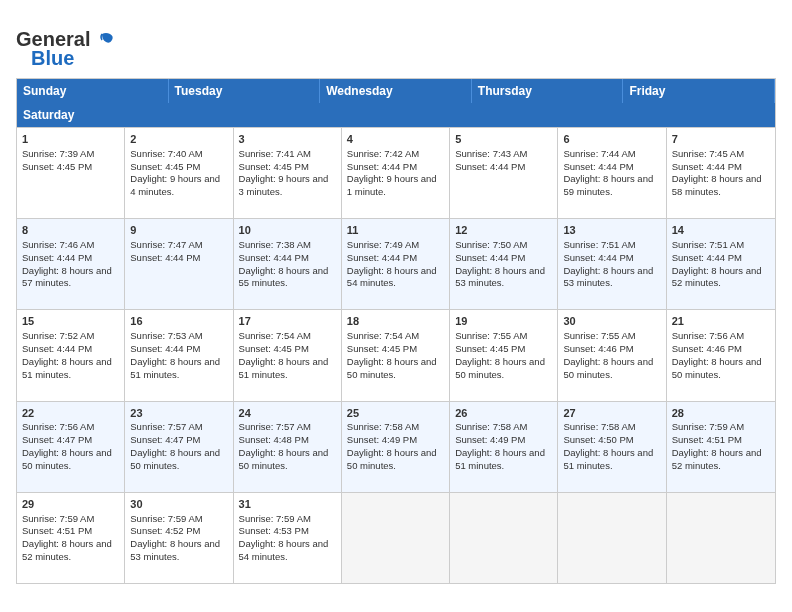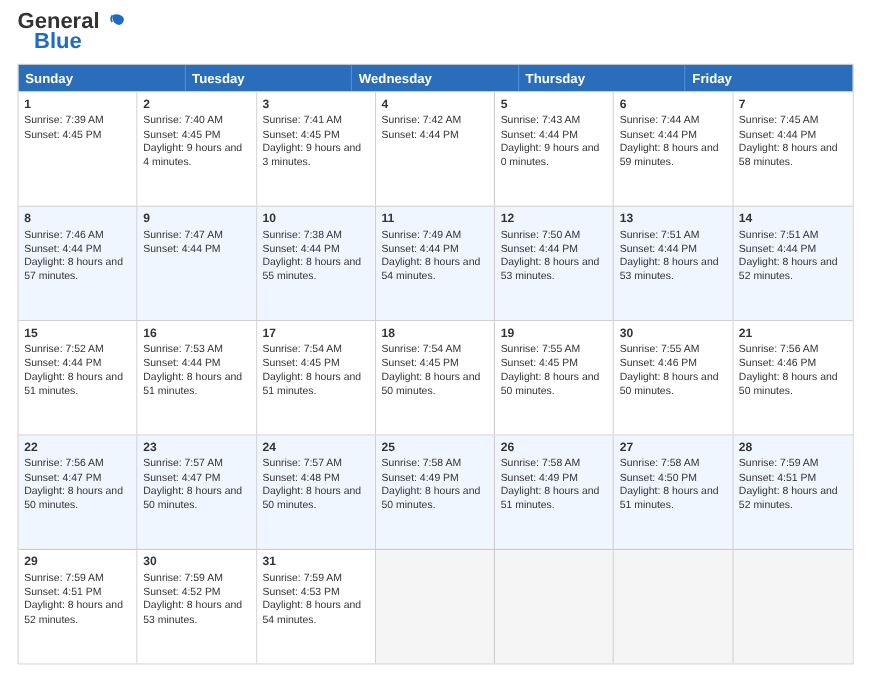--- a/index.html
+++ b/index.html
@@ -6,21 +6,21 @@
     body {
       font-family: Arial, sans-serif;
       background: #fff;
       width: 792px;
       height: 612px;
       overflow: hidden;
     }
     .page {
       width: 792px;
       height: 612px;
-      padding: 8px 16px;
+      padding: 28px 16px;
       display: flex;
       flex-direction: column;
     }
     .header {
       display: flex;
       justify-content: space-between;
       align-items: flex-start;
       margin-bottom: 8px;
     }
     .logo {
@@ -112,28 +112,29 @@
     </div>
   </div>
 
   <div class="calendar">
     <div class="cal-header">
     <div class="cal-header-cell">Sunday</div>
         <div class="cal-header-cell">Tuesday</div>
         <div class="cal-header-cell">Wednesday</div>
         <div class="cal-header-cell">Thursday</div>
         <div class="cal-header-cell">Friday</div>
+        <div class="cal-header-cell">Saturday</div>
       </div>
     <div class="cal-body">
     <div class="cal-row">
           <div class="cal-cell"><span class="day-num">1</span><span>Sunrise: 7:39 AM</span><br><span>Sunset: 4:45 PM</span><br></div>
           <div class="cal-cell"><span class="day-num">2</span><span>Sunrise: 7:40 AM</span><br><span>Sunset: 4:45 PM</span><br><span>Daylight: 9 hours and 4 minutes.</span></div>
           <div class="cal-cell"><span class="day-num">3</span><span>Sunrise: 7:41 AM</span><br><span>Sunset: 4:45 PM</span><br><span>Daylight: 9 hours and 3 minutes.</span></div>
-          <div class="cal-cell"><span class="day-num">4</span><span>Sunrise: 7:42 AM</span><br><span>Sunset: 4:44 PM</span><br></div>
-          <div class="cal-cell"><span class="day-num">5</span><span>Sunrise: 7:43 AM</span><br><span>Sunset: 4:44 PM</span><br><span>Daylight: 9 hours and 0 minutes.</span></div>
+          <div class="cal-cell"><span class="day-num">4</span><span>Sunrise: 7:42 AM</span><br><span>Sunset: 4:44 PM</span><br><span>Daylight: 9 hours and 1 minute.</span></div>
+          <div class="cal-cell"><span class="day-num">5</span><span>Sunrise: 7:43 AM</span><br><span>Sunset: 4:44 PM</span><br></div>
           <div class="cal-cell"><span class="day-num">6</span><span>Sunrise: 7:44 AM</span><br><span>Sunset: 4:44 PM</span><br><span>Daylight: 8 hours and 59 minutes.</span></div>
           <div class="cal-cell"><span class="day-num">7</span><span>Sunrise: 7:45 AM</span><br><span>Sunset: 4:44 PM</span><br><span>Daylight: 8 hours and 58 minutes.</span></div>
         </div>
         <div class="cal-row">
           <div class="cal-cell"><span class="day-num">8</span><span>Sunrise: 7:46 AM</span><br><span>Sunset: 4:44 PM</span><br><span>Daylight: 8 hours and 57 minutes.</span></div>
           <div class="cal-cell"><span class="day-num">9</span><span>Sunrise: 7:47 AM</span><br><span>Sunset: 4:44 PM</span><br></div>
           <div class="cal-cell"><span class="day-num">10</span><span>Sunrise: 7:38 AM</span><br><span>Sunset: 4:44 PM</span><br><span>Daylight: 8 hours and 55 minutes.</span></div>
           <div class="cal-cell"><span class="day-num">11</span><span>Sunrise: 7:49 AM</span><br><span>Sunset: 4:44 PM</span><br><span>Daylight: 8 hours and 54 minutes.</span></div>
           <div class="cal-cell"><span class="day-num">12</span><span>Sunrise: 7:50 AM</span><br><span>Sunset: 4:44 PM</span><br><span>Daylight: 8 hours and 53 minutes.</span></div>
           <div class="cal-cell"><span class="day-num">13</span><span>Sunrise: 7:51 AM</span><br><span>Sunset: 4:44 PM</span><br><span>Daylight: 8 hours and 53 minutes.</span></div>

